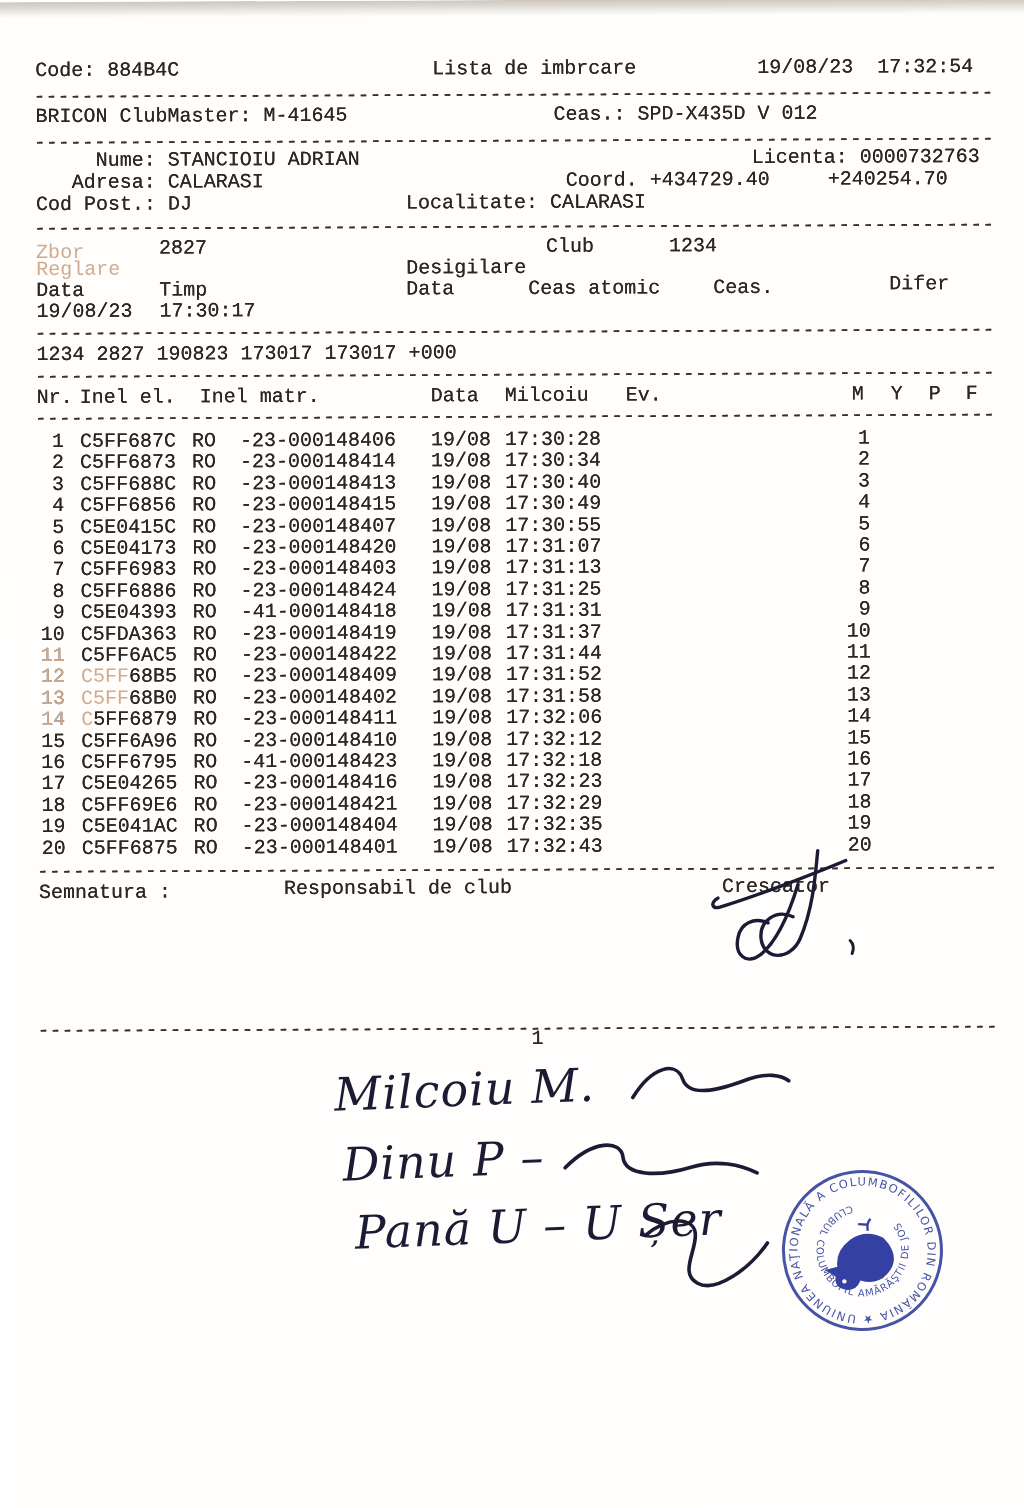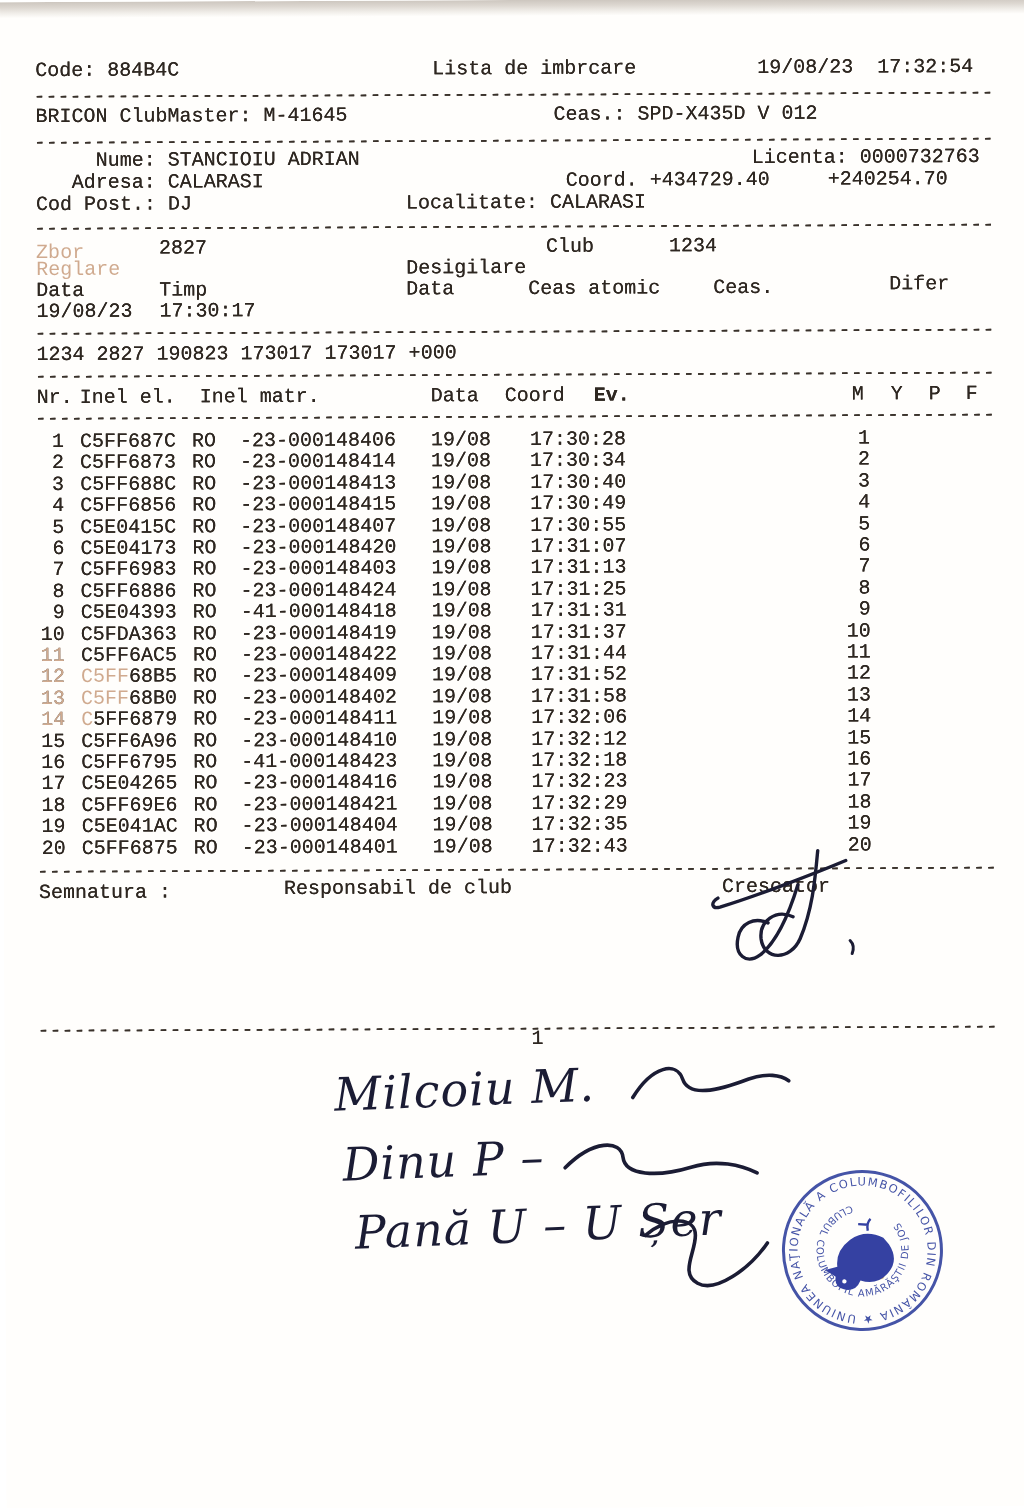--- a/index.html
+++ b/index.html
@@ -25,24 +25,24 @@
   #thead-line,#table-rows{position:absolute;left:0;width:1024px;}
   #thead-line{top:385px;height:22px;}
   #table-rows{top:429px;height:440px;}
   .t-row{position:absolute;left:0;width:1024px;height:22px;}
   .rc{position:absolute;top:0;white-space:pre;font-size:20px;line-height:22px;text-shadow:0 0 .4px #2e2721;}
   .col-nr{left:26px;width:36px;text-align:right;}
   .col-inel{left:78px;}
   .col-ro{left:190px;}
   .col-matr{left:238px;}
   .col-data{left:429px;}
-  .col-imbarc{left:528px;}
+  .col-imbarc{left:503px;}
   .col-m{left:820px;width:48px;text-align:right;}
   .h-nr{left:35px;}.h-inel{left:78px;}.h-matr{left:198px;}.h-data{left:429px;}
-  .h-imbarc{left:503px;}.h-ev{left:592px;font-weight:bold;}.h-m{left:850px;}.h-y{left:889px;}.h-p{left:927px;}.h-f{left:964px;}
+  .h-imbarc{left:503px;}.h-ev{left:624px;}.h-m{left:850px;}.h-y{left:889px;}.h-p{left:927px;}.h-f{left:964px;}
   
   .ink-svg{position:absolute;pointer-events:none;}
   .hand-text{
     font-family:"DejaVu Serif","Liberation Serif",serif;
     font-style:italic;fill:#1b1c34;letter-spacing:1px;
   }
   .ink-stroke{fill:none;stroke:#1b1c34;stroke-linecap:round;stroke-linejoin:round;}
   
   #stamp{position:absolute;left:765px;top:1160px;width:184px;height:184px;transform:rotate(184deg);opacity:.92;}
   .stamp-text{font-family:"DejaVu Sans","Liberation Sans",sans-serif;fill:#3646a0;}
@@ -88,21 +88,21 @@
   <div class="sep" style="top:321px">--------------------------------------------------------------------------------</div>
 
   <span class="t" style="left:35px;top:342px">1234 2827 190823 173017 173017 +000</span>
   <div class="sep" style="top:364px">--------------------------------------------------------------------------------</div>
 
   <div id="thead-line">
     <span class="rc h-nr">Nr.</span>
     <span class="rc h-inel">Inel el.</span>
     <span class="rc h-matr">Inel matr.</span>
     <span class="rc h-data">Data</span>
-    <span class="rc h-imbarc">Coord</span>
+    <span class="rc h-imbarc">Milcoiu</span>
     <span class="rc h-ev">Ev.</span>
     <span class="rc h-m">M</span>
     <span class="rc h-y">Y</span>
     <span class="rc h-p">P</span>
     <span class="rc h-f">F</span>
   </div>
   <div class="sep" style="top:406px">--------------------------------------------------------------------------------</div>
 
   <div id="table-rows">
       <div class="t-row" style="top: 0px;">

